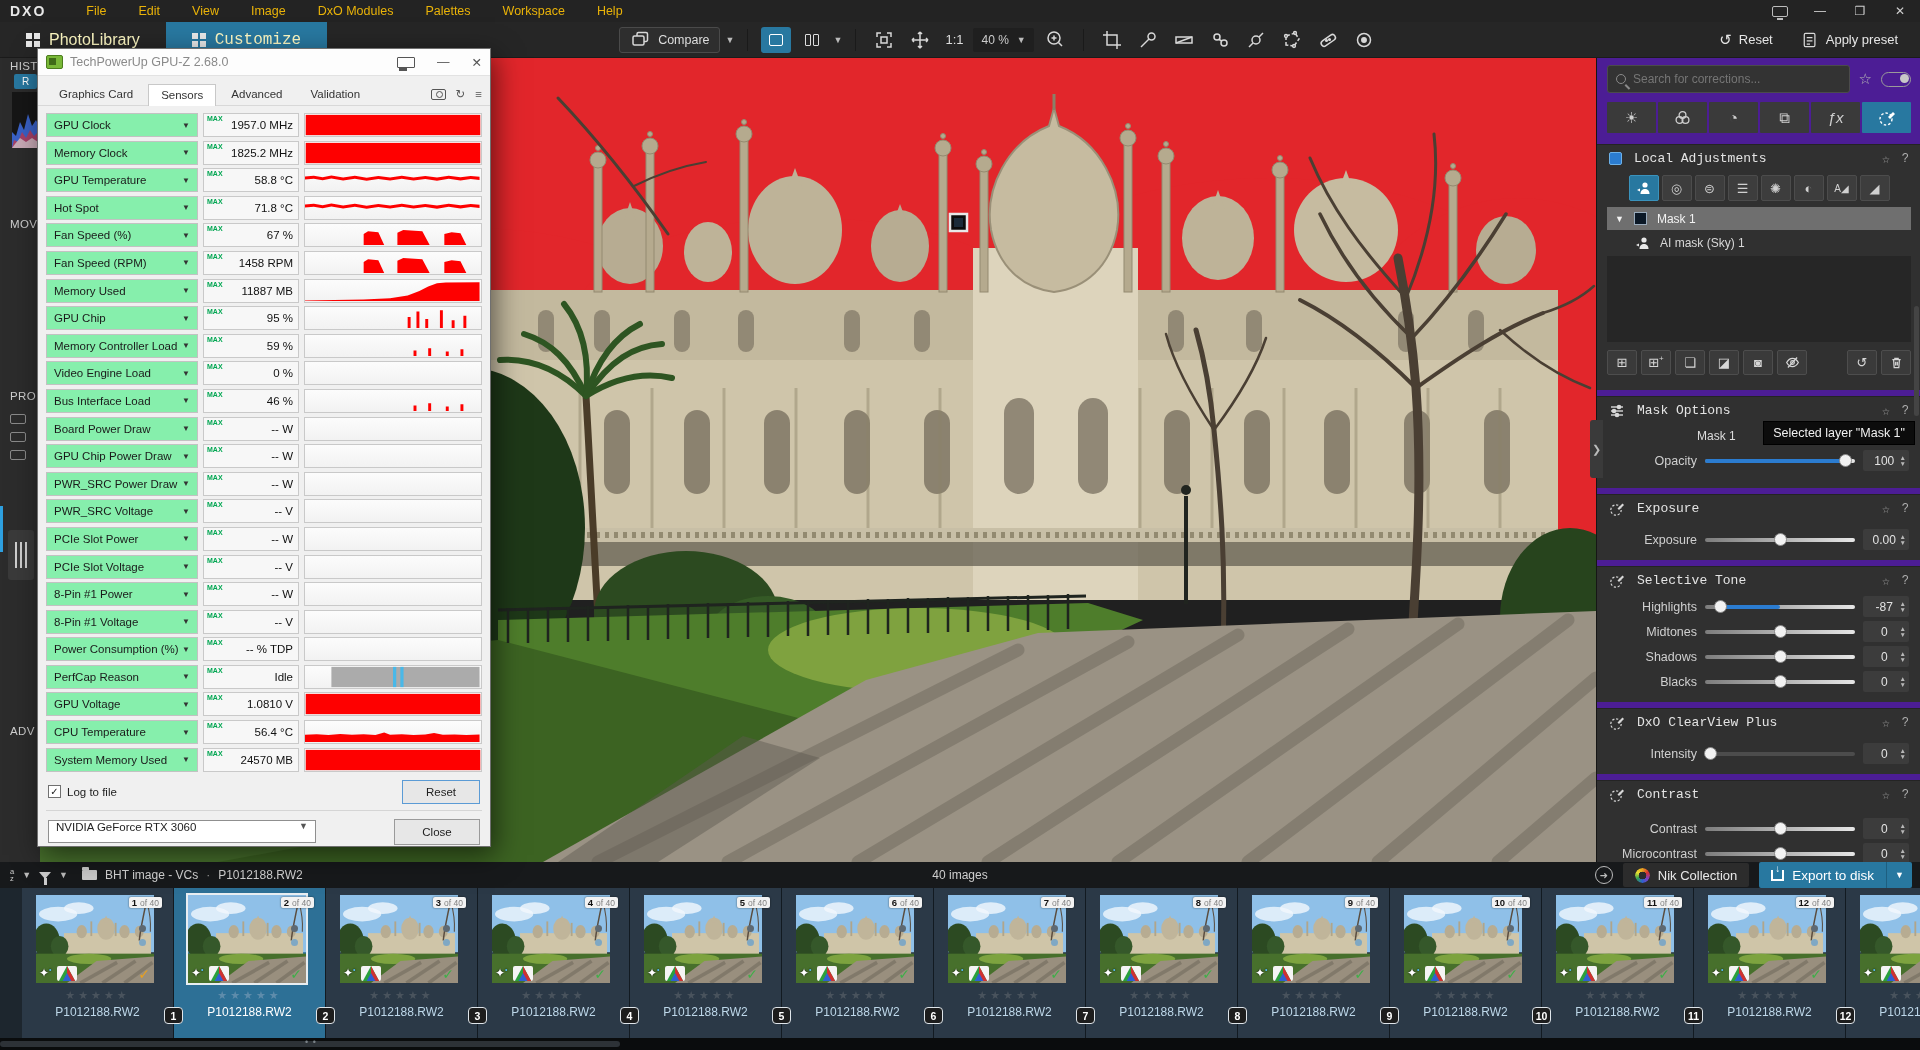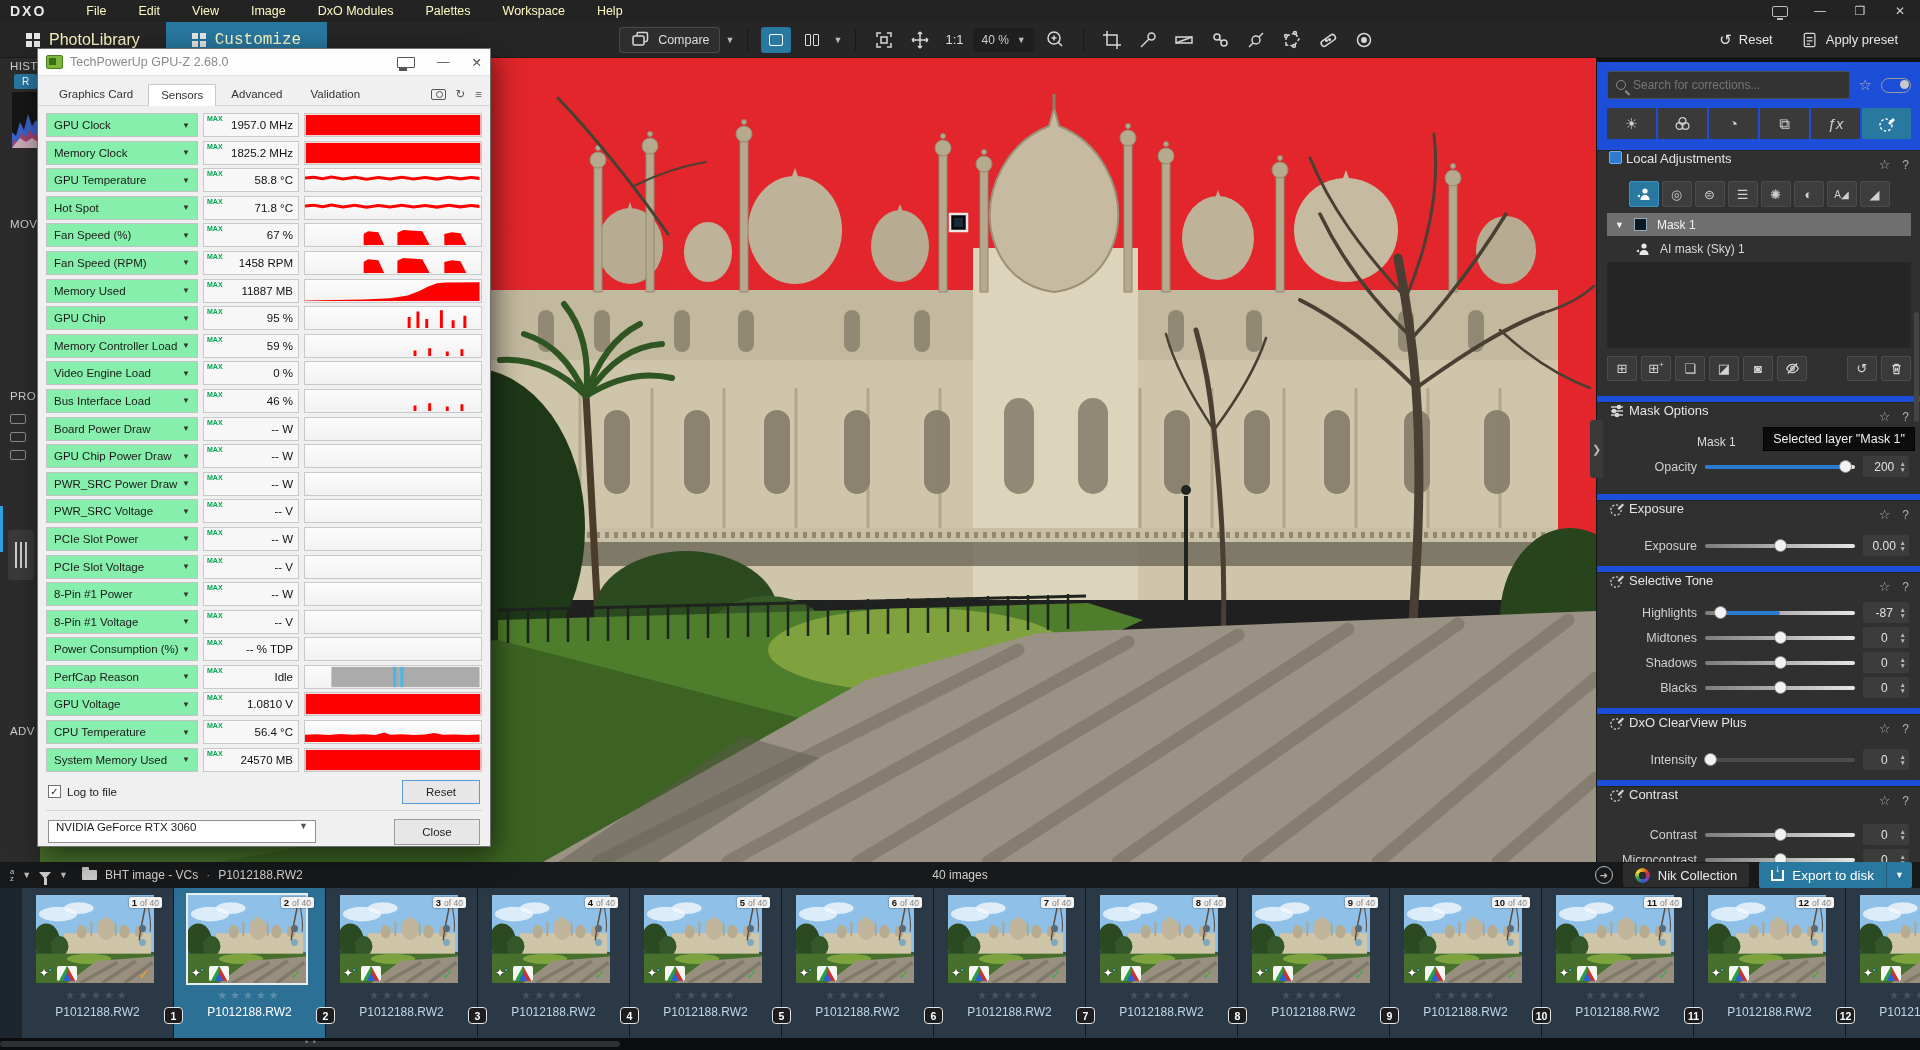--- a/index.html
+++ b/index.html
@@ -6,21 +6,21 @@
   html,body { width:1920px; height:1050px; overflow:hidden; background:#111;
     font-family:"Liberation Sans","DejaVu Sans",sans-serif; }
   body { position:relative; color:#ddd; font-size:12px; }
 
   
   .titlebar { position:absolute; left:0; top:0; width:1920px; height:22px;
     background:#232323; display:flex; align-items:center; z-index:20; }
   .brand { font-weight:bold; font-size:14px; letter-spacing:2px; color:#e8e8e8;
     margin:0 26px 0 10px; }
   .menus { display:flex; gap:4px; }
-  .menu-item { padding:2px 14px; color:#fef9c3; font-size:12.5px; cursor:default; }
+  .menu-item { padding:2px 14px; color:#eab308; font-size:12.5px; cursor:default; }
   .wincontrols { margin-left:auto; display:flex; align-items:center; gap:0; }
   .winbtn { width:40px; height:22px; display:flex; align-items:center; justify-content:center;
     color:#cfcfcf; font-size:12px; }
   .display-ic { width:16px; height:11px; border:1.5px solid #bbb; border-radius:2px; position:relative; }
   .display-ic:after { content:""; position:absolute; left:4px; bottom:-4px; width:6px; height:2px; background:#bbb; }
 
   
   .tabbar { position:absolute; left:0; top:22px; width:1920px; height:36px;
     background:#262626; display:flex; align-items:stretch; z-index:20; border-bottom:1px solid #1b1b1b; }
   .apptab { display:flex; align-items:center; gap:9px; padding:0 26px; font-size:16px; color:#fef9c3; }
@@ -106,39 +106,39 @@
   .gz-reset { margin-left:auto; width:78px; height:24px; background:#e7e7e7; border:1.6px solid #5b9bd5;
     display:flex; align-items:center; justify-content:center; color:#222; }
   .gz-foot { border-top:1px solid #d5d5d5; padding:8px 2px; display:flex; align-items:center; }
   .gz-select { width:268px; height:23px; background:#fff; border:1px solid #8f8f8f; display:flex;
     padding:0 7px; color:#222; }
   .gz-select .dd { margin-left:auto; color:#555; font-size:9px; }
   .gz-close { margin-left:auto; width:86px; height:26px; background:#e7e7e7; border:1px solid #9a9a9a;
     display:flex; align-items:center; justify-content:center; color:#222; }
 
   
-  .rpanel { position:absolute; left:1596px; top:62px; width:324px; height:804px; background:#1d4ed8;
+  .rpanel { position:absolute; left:1596px; top:56px; width:324px; height:804px; background:#4c1d95;
     border-left:1px solid #161616; z-index:10; }
   .searchrow { position:absolute; left:10px; top:8px; width:304px; height:30px; display:flex; align-items:center; gap:9px; }
   .searchbox { flex:1; height:28px; background:#333; border:1px solid #4b4b4b; border-radius:3px;
     display:flex; align-items:center; padding:0 8px; gap:7px; }
   .mag { width:10px; height:10px; border:1.7px solid #8a8a8a; border-radius:50%; position:relative; flex:none; }
   .mag:after { content:""; position:absolute; left:9px; top:9px; width:6px; height:1.8px; background:#8a8a8a;
     transform:rotate(45deg); transform-origin:0 0; }
   .searchbox input { background:transparent; border:none; outline:none; color:#bbb; font-size:12px; width:100%;
     font-family:inherit; }
   .star { color:#b5b5b5; font-size:15px; }
   .switch { width:30px; height:15px; border:1.6px solid #9a9a9a; border-radius:8px; position:relative; }
   .switch:after { content:""; position:absolute; right:1.5px; top:1.2px; width:9px; height:9px; border-radius:50%; background:#c8c8c8; }
   .catrow { position:absolute; left:10px; top:46px; width:304px; height:31px; display:flex; gap:2px; }
   .catbtn { flex:1; background:#3a3a3a; display:flex; align-items:center; justify-content:center;
     color:#cfcfcf; font-size:15px; border-radius:1px; }
   .catbtn.active { background:var(--accent-blue,#2878a0); color:#fff; }
   .sect { position:absolute; left:0; width:324px; background:#303030; border-top:1px solid #242424; }
-  .sect-h { height:27px; display:flex; gap:4px; padding:0 12px; color:#e4e4e4; font-size:13px; }
+  .sect-h { height:27px; display:flex; align-items:center; gap:12px; padding:0 12px; color:#e4e4e4; font-size:13px;font-family:Liberation Mono, monospace; }
   .sect-h .sp { margin-left:auto; display:flex; gap:12px; align-items:center; color:#b0b0b0; }
   .sect-h .q { font-size:12px; }
   .bluecb { width:13px; height:13px; border-radius:2px; background:var(--slider-blue,#2b7cd0); border:1px solid #6db1e8; }
   .latools { display:flex; gap:3px; justify-content:center; padding:3px 0 6px; }
   .latool { width:30px; height:26px; background:#3d3d3d; border:1px solid #4c4c4c; border-radius:2px;
     display:flex; align-items:center; justify-content:center; color:#d0d0d0; font-size:13px; }
   .latool.active { background:var(--accent-blue,#2878a0); border-color:#3a93bd; color:#fff; }
   .maskrow { margin:0 10px; height:23px; background:#6f6f6f; display:flex; align-items:center; gap:10px;
     padding:0 8px; color:#f2f2f2; }
   .maskthumb { width:13px; height:13px; background:#0b1826; border:1px solid #9ab; }
@@ -1411,21 +1411,21 @@
       <span>Mask 1</span>
       <span class="tooltip">Selected layer "Mask 1"</span>
     </div>
     <div class="srow">
       <span class="slabel">Opacity</span>
       <div class="track">
         <div class="bfill" style="left:0;width:93%"></div>
         <div class="knob" style="left:93%"></div>
       </div>
       <div class="valbox">
-        <span class="num">200</span>
+        <span class="num">100</span>
         <span class="stepper">
             <span>▲</span>
             <span>▼</span>
           </span>
       </div>
     </div>
   </div>
 
   <div class="sect" style="top:438px; height:66px;">
     <div class="sect-h">

